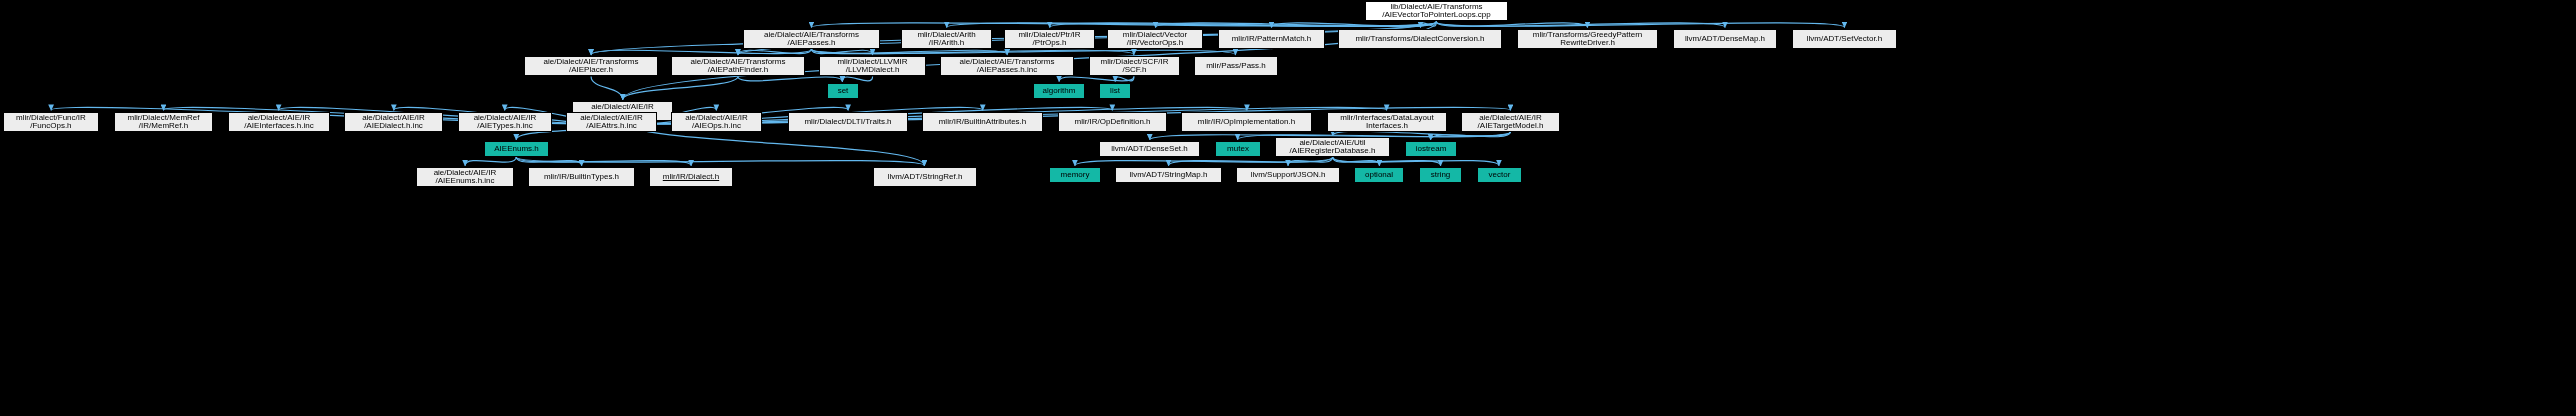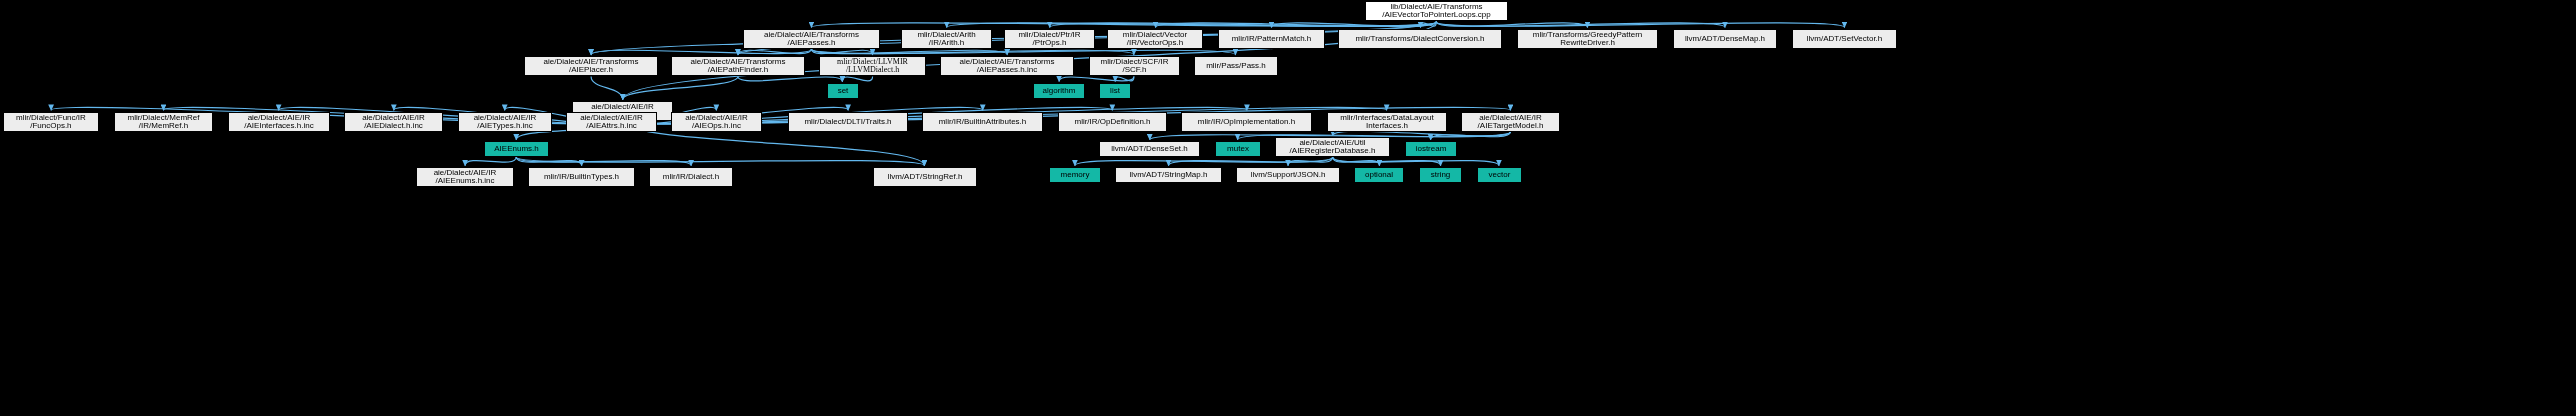--- a/index.html
+++ b/index.html
@@ -83,21 +83,21 @@
     <div class="node hdr" style="left: 901px; top: 29px; width: 91px; height: 20px;"><span class="l2">mlir/Dialect/Arith</span><span class="l2">/IR/Arith.h</span></div>
     <div class="node hdr" style="left: 1004px; top: 29px; width: 91px; height: 20px;"><span class="l2">mlir/Dialect/Ptr/IR</span><span class="l2">/PtrOps.h</span></div>
     <div class="node hdr" style="left: 1107px; top: 29px; width: 96px; height: 20px;"><span class="l2">mlir/Dialect/Vector</span><span class="l2">/IR/VectorOps.h</span></div>
     <div class="node hdr" style="left: 1218px; top: 29px; width: 107px; height: 20px;"><span class="l2">mlir/IR/PatternMatch.h</span></div>
     <div class="node hdr" style="left: 1338px; top: 29px; width: 164px; height: 20px;"><span class="l2">mlir/Transforms/DialectConversion.h</span></div>
     <div class="node hdr" style="left: 1517px; top: 29px; width: 141px; height: 20px;"><span class="l2">mlir/Transforms/GreedyPattern</span><span class="l2">RewriteDriver.h</span></div>
     <div class="node hdr" style="left: 1673px; top: 29px; width: 104px; height: 20px;"><span class="l2">llvm/ADT/DenseMap.h</span></div>
     <div class="node hdr" style="left: 1792px; top: 29px; width: 105px; height: 20px;"><span class="l2">llvm/ADT/SetVector.h</span></div>
     <div class="node hdr" style="left: 524px; top: 56px; width: 134px; height: 20px;"><span class="l2">aie/Dialect/AIE/Transforms</span><span class="l2">/AIEPlacer.h</span></div>
     <div class="node hdr" style="left: 671px; top: 56px; width: 134px; height: 20px;"><span class="l2">aie/Dialect/AIE/Transforms</span><span class="l2">/AIEPathFinder.h</span></div>
-    <div class="node hdr" style="left: 819px; top: 56px; width: 107px; height: 20px; font-family: Liberation Serif, serif;"><span class="l2">mlir/Dialect/LLVMIR</span><span class="l2">/LLVMDialect.h</span></div>
+    <div class="node hdr" style="left: 819px; top: 56px; width: 107px; height: 20px;"><span class="l2">mlir/Dialect/LLVMIR</span><span class="l2">/LLVMDialect.h</span></div>
     <div class="node hdr" style="left: 940px; top: 56px; width: 134px; height: 20px;"><span class="l2">aie/Dialect/AIE/Transforms</span><span class="l2">/AIEPasses.h.inc</span></div>
     <div class="node hdr" style="left: 1089px; top: 56px; width: 91px; height: 20px;"><span class="l2">mlir/Dialect/SCF/IR</span><span class="l2">/SCF.h</span></div>
     <div class="node hdr" style="left: 1194px; top: 56px; width: 84px; height: 20px;"><span class="l2">mlir/Pass/Pass.h</span></div>
     <div class="node hdr" style="left: 572px; top: 101px; width: 101px; height: 20px;"><span class="l2">aie/Dialect/AIE/IR</span><span class="l2">/AIEDialect.h</span></div>
     <div class="node " style="left: 827px; top: 83px; width: 32px; height: 16px;"><span class="l2">set</span></div>
     <div class="node " style="left: 1033px; top: 83px; width: 52px; height: 16px;"><span class="l2">algorithm</span></div>
     <div class="node " style="left: 1099px; top: 83px; width: 32px; height: 16px;"><span class="l2">list</span></div>
     <div class="node hdr" style="left: 2.9px; top: 112px; width: 96px; height: 20px;"><span class="l2">mlir/Dialect/Func/IR</span><span class="l2">/FuncOps.h</span></div>
     <div class="node hdr" style="left: 114px; top: 112px; width: 99px; height: 20px;"><span class="l2">mlir/Dialect/MemRef</span><span class="l2">/IR/MemRef.h</span></div>
     <div class="node hdr" style="left: 228px; top: 112px; width: 102px; height: 20px;"><span class="l2">aie/Dialect/AIE/IR</span><span class="l2">/AIEInterfaces.h.inc</span></div>
@@ -111,21 +111,21 @@
     <div class="node hdr" style="left: 1181px; top: 112px; width: 131px; height: 20px;"><span class="l2">mlir/IR/OpImplementation.h</span></div>
     <div class="node hdr" style="left: 1327px; top: 112px; width: 120px; height: 20px;"><span class="l2">mlir/Interfaces/DataLayout</span><span class="l2">Interfaces.h</span></div>
     <div class="node hdr" style="left: 1461px; top: 112px; width: 99px; height: 20px;"><span class="l2">aie/Dialect/AIE/IR</span><span class="l2">/AIETargetModel.h</span></div>
     <div class="node " style="left: 484px; top: 141px; width: 65px; height: 16px;"><span class="l2">AIEEnums.h</span></div>
     <div class="node hdr" style="left: 1099px; top: 141px; width: 101px; height: 16px;"><span class="l2">llvm/ADT/DenseSet.h</span></div>
     <div class="node " style="left: 1215px; top: 141px; width: 46px; height: 16px;"><span class="l2">mutex</span></div>
     <div class="node hdr" style="left: 1275px; top: 137px; width: 115px; height: 20px;"><span class="l2">aie/Dialect/AIE/Util</span><span class="l2">/AIERegisterDatabase.h</span></div>
     <div class="node " style="left: 1405px; top: 141px; width: 52px; height: 16px; text-align: center;"><span class="l2">iostream</span></div>
     <div class="node hdr" style="left: 416px; top: 167px; width: 98px; height: 20px;"><span class="l2">aie/Dialect/AIE/IR</span><span class="l2">/AIEEnums.h.inc</span></div>
     <div class="node hdr" style="left: 528px; top: 167px; width: 107px; height: 20px;"><span class="l2">mlir/IR/BuiltinTypes.h</span></div>
-    <div class="node hdr" style="left: 649px; top: 167px; width: 84px; height: 20px;"><span class="l2">mlir/IR/Dialect.h</span></div>
+    <div class="node hdr" style="left: 649px; top: 167px; width: 84px; height: 20px; text-decoration: underline;"><span class="l2">mlir/IR/Dialect.h</span></div>
     <div class="node hdr" style="left: 873px; top: 167px; width: 104px; height: 20px;"><span class="l2">llvm/ADT/StringRef.h</span></div>
     <div class="node " style="left: 1049px; top: 167px; width: 52px; height: 16px;"><span class="l2">memory</span></div>
     <div class="node hdr" style="left: 1115px; top: 167px; width: 107px; height: 16px;"><span class="l2">llvm/ADT/StringMap.h</span></div>
     <div class="node hdr" style="left: 1236px; top: 167px; width: 104px; height: 16px;"><span class="l2">llvm/Support/JSON.h</span></div>
     <div class="node " style="left: 1354px; top: 167px; width: 50px; height: 16px;"><span class="l2">optional</span></div>
     <div class="node " style="left: 1419px; top: 167px; width: 43px; height: 16px;"><span class="l2">string</span></div>
     <div class="node " style="left: 1477px; top: 167px; width: 45px; height: 16px;"><span class="l2">vector</span></div>
   </div>
 
 

